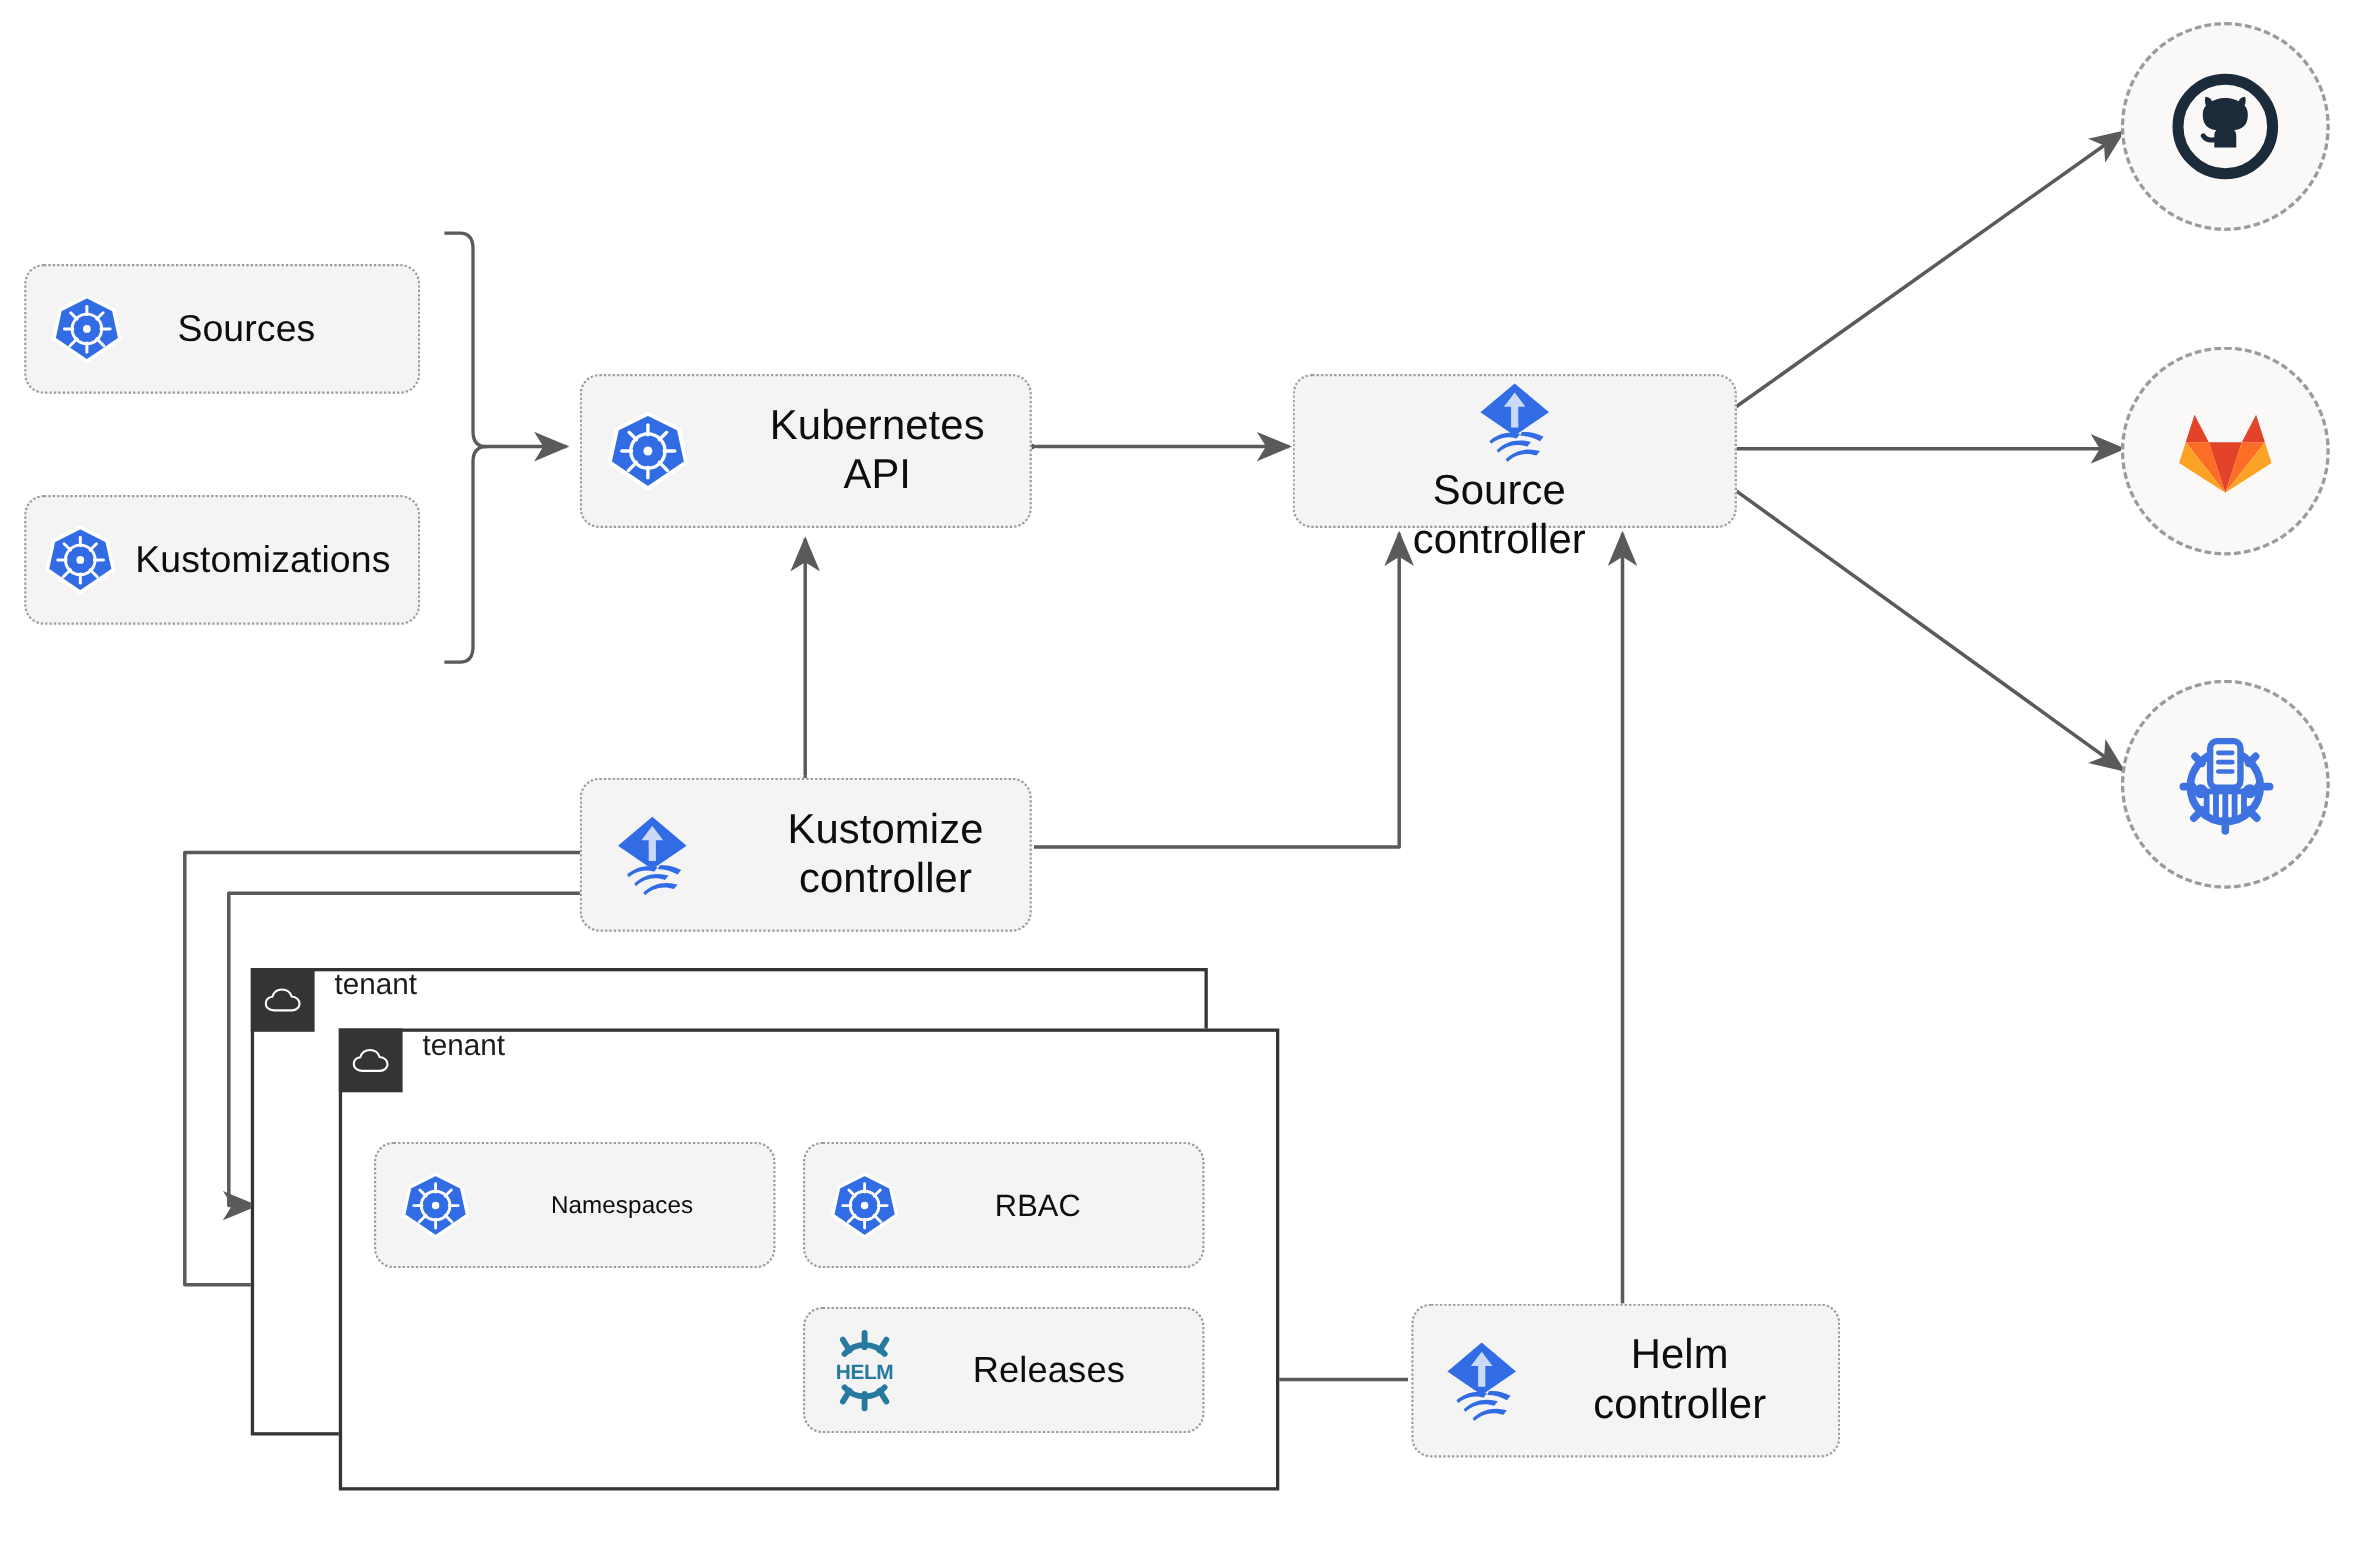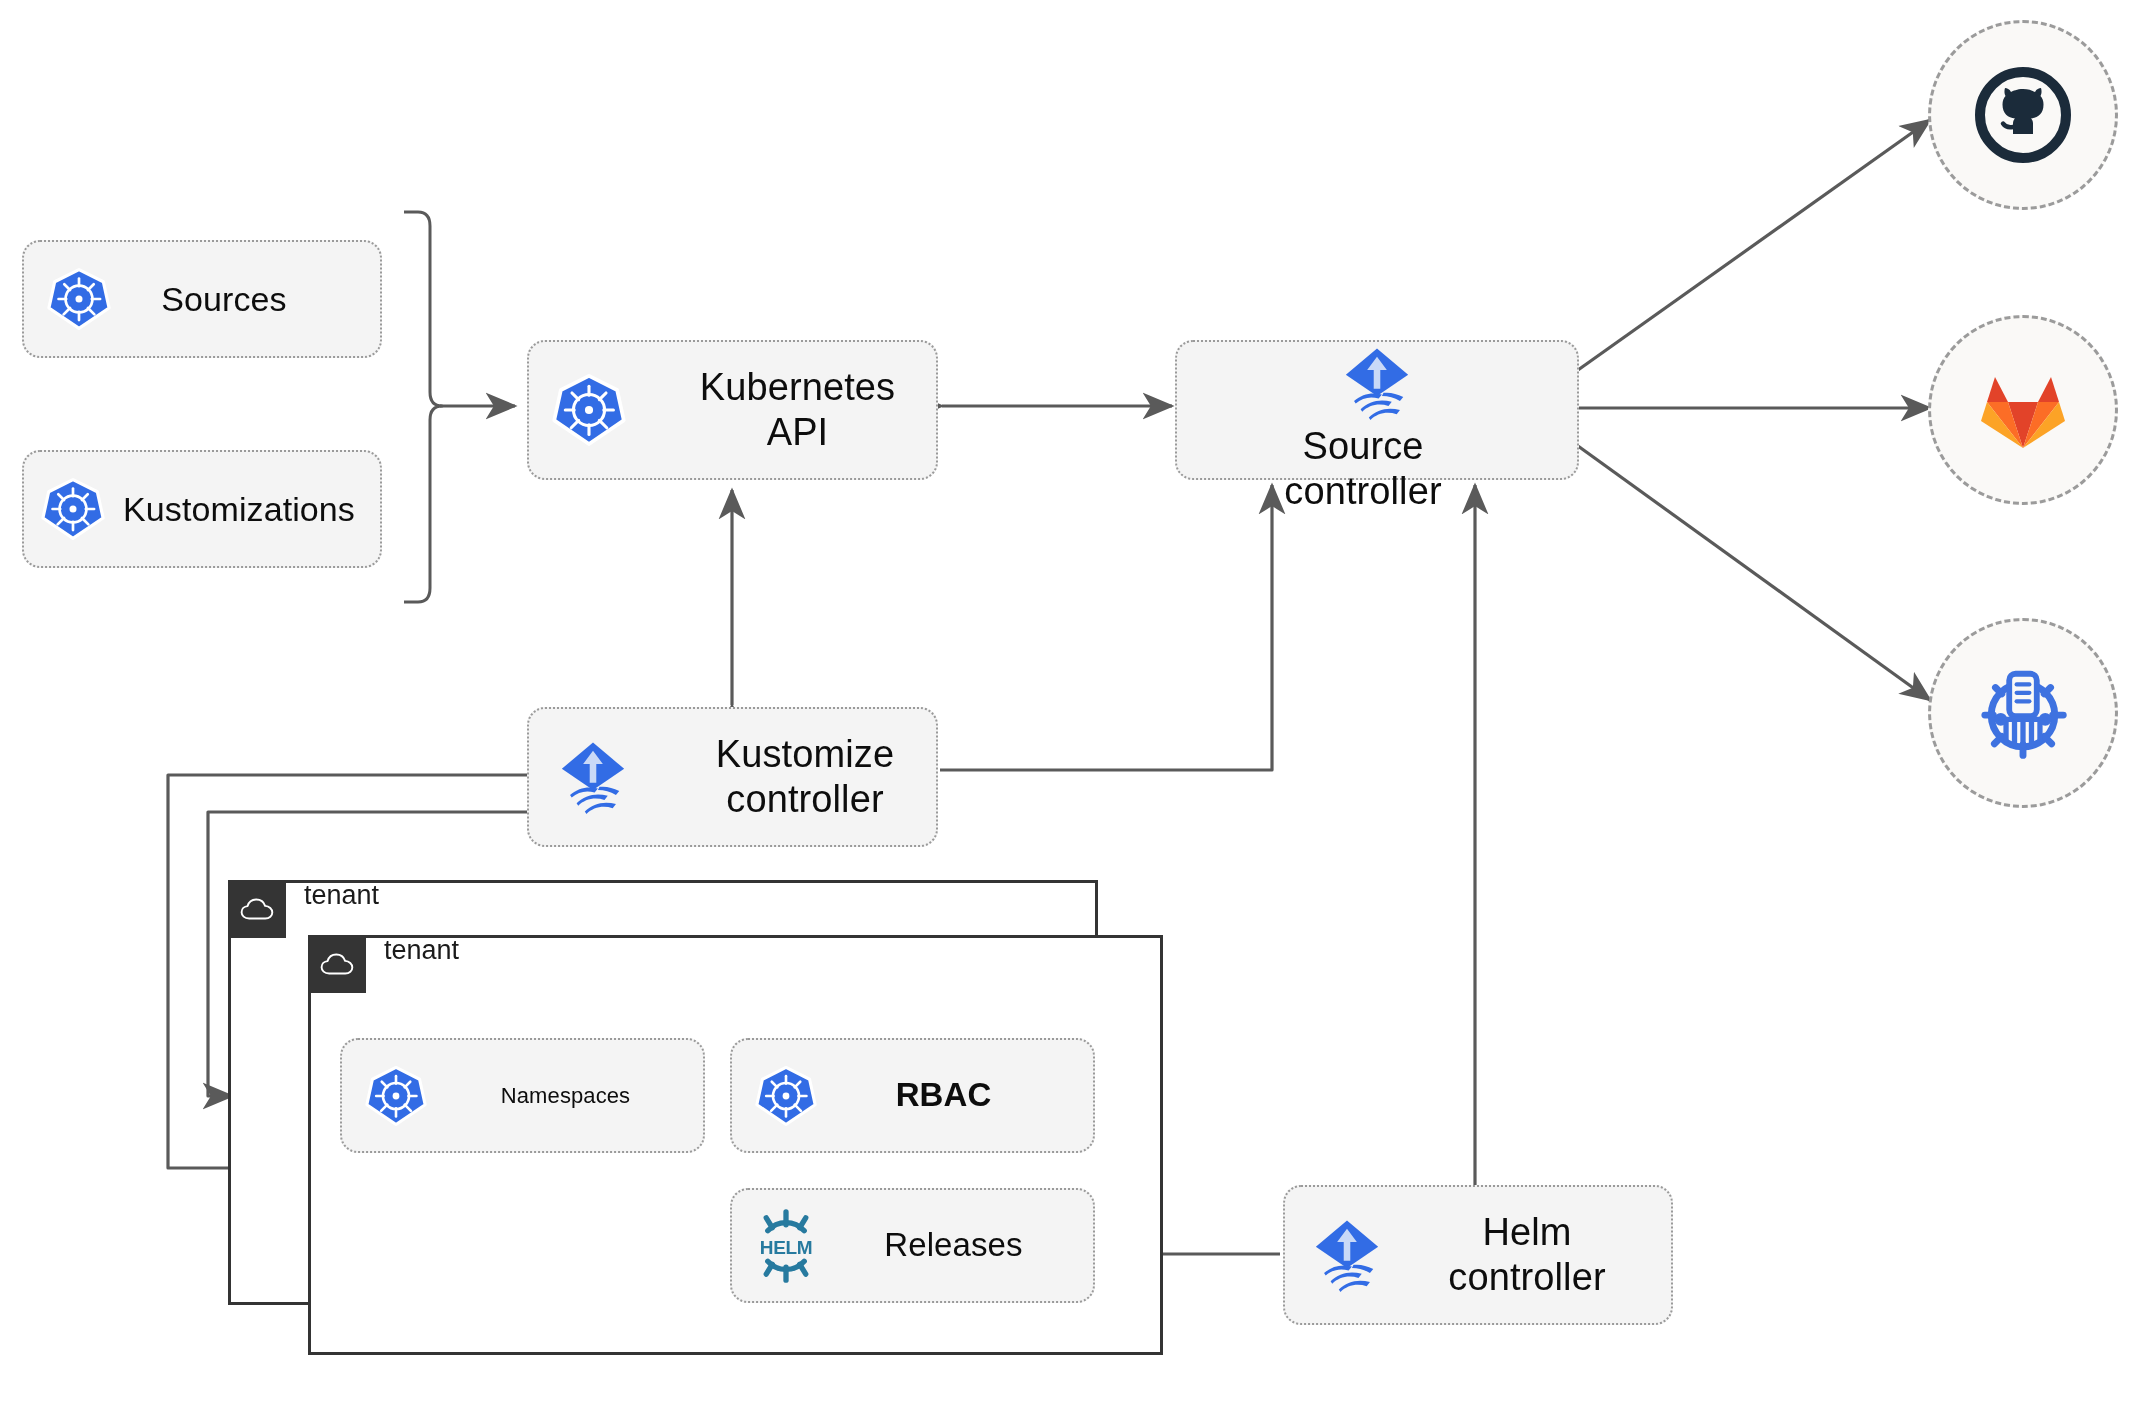--- a/index.html
+++ b/index.html
@@ -296,21 +296,21 @@
           <line x1="18" y1="50" x2="30" y2="50"></line>
             <line x1="70" y1="50" x2="83" y2="50"></line>
           <line x1="27" y1="27" x2="36" y2="36"></line>
             <line x1="64" y1="64" x2="74" y2="74"></line>
           <line x1="73" y1="27" x2="64" y2="36"></line>
             <line x1="36" y1="64" x2="26" y2="74"></line>
         </g>
         <circle cx="50" cy="50" r="5.5" fill="#ffffff"></circle>
       </svg>
     </div>
-    <div class="lbl" style="font-size:33px; padding-right:46px;font-weight:bold;">RBAC</div>
+    <div class="lbl" style="font-size:28px; padding-right:46px;">RBAC</div>
   </div>
 
 
   <div class="node tenant-inner" style="left:730px; top:1188px; width:365px; height:115px;">
     <div class="ico" style="width:108px;">
       <svg width="76" height="76" viewBox="0 0 100 100" aria-hidden="true">
         <g stroke="#277A9F" stroke-width="7" fill="none" stroke-linecap="round">
           <path d="M26,30 A32,32 0 0 1 74,30"></path>
           <path d="M26,70 A32,32 0 0 0 74,70"></path>
           <line x1="50" y1="5" x2="50" y2="22"></line>

